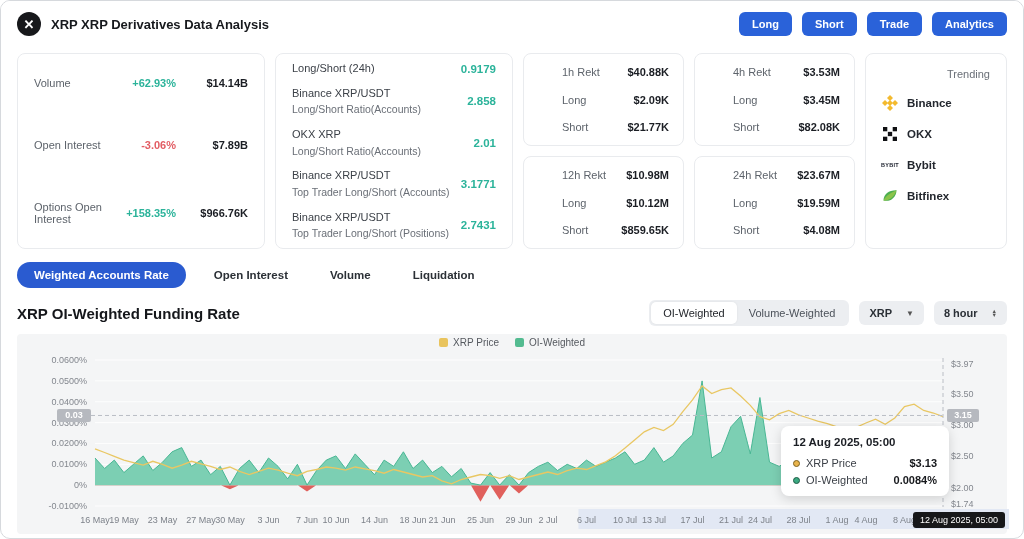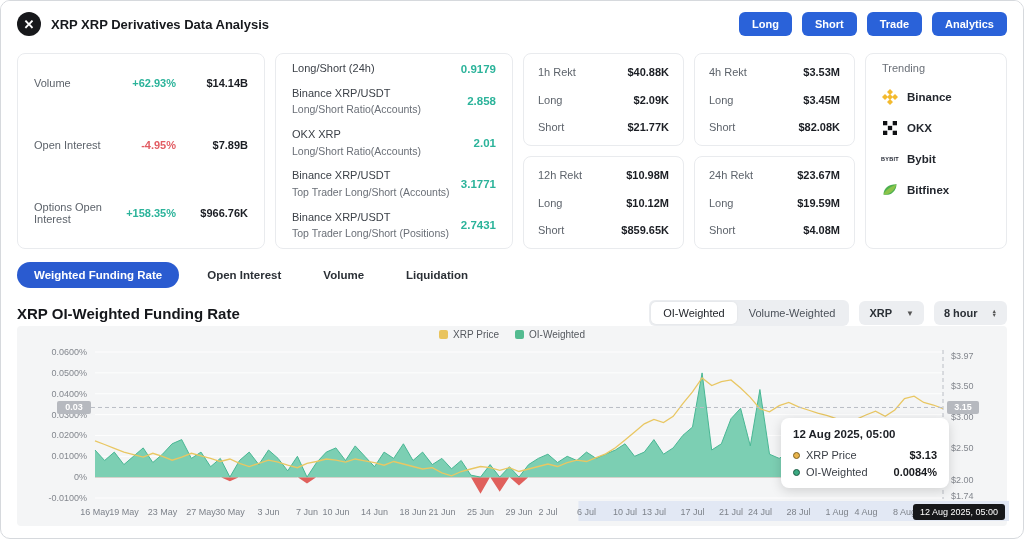--- a/index.html
+++ b/index.html
@@ -27,23 +27,23 @@
   .up { color: #2bb39a; } .down { color: #e25c63; }
   .stat-value { font-weight: bold; color: #1b1e24; width: 60px; text-align: right; }
   .card-ratios { width: 238px; padding: 12px 16px; display: flex; flex-direction: column; justify-content: center; }
   .ratio-row { display: flex; align-items: center; margin: 4px 0; }
   .ratio-label { font-size: 11px; color: #3c4148; line-height: 1.5; }
   .ratio-sub { font-size: 10.5px; color: #6a6f77; }
   .ratio-value { margin-left: auto; font-size: 11.5px; font-weight: bold; color: #2bb39a; }
   .rekt-grid { width: 332px; display: grid; grid-template-columns: 1fr 1fr; grid-template-rows: 1fr 1fr; gap: 10px; }
   .rekt-card { padding: 12px 14px; display: flex; flex-direction: column; justify-content: space-between; }
   .rekt-row { display: flex; font-size: 11px; }
-  .rekt-row .k { color: #5d636b; }
+  .rekt-row .k { color: #5d636b; margin-left: 24px; }
   .rekt-row .v { margin-left: auto; font-weight: bold; color: #1b1e24; }
-  .card-trending { flex: 1; padding: 8px 16px; }
+  .card-trending { flex: 1; padding: 14px 16px; text-align: right; }
   .trending-title { font-size: 11px; color: #6a6f77; margin-bottom: 14px; }
   .trend-item { display: flex; align-items: center; gap: 9px; margin: 15px 0; cursor: pointer; }
   .trend-name { font-size: 11.5px; font-weight: bold; color: #23272e; }
   .t-icon { width: 16px; height: 16px; display: flex; align-items: center; justify-content: center; }
   .bybit-word { font-size: 5.5px; font-weight: bold; color: #181d29; letter-spacing: .3px; }
   
   .tabs { display: flex; align-items: center; gap: 14px; padding: 13px 16px 0; }
   .tab { font-size: 11.5px; font-weight: bold; color: #2b3036; padding: 7px 14px; border-radius: 16px; cursor: pointer; }
   .tab.active { background: #2a5bd0; color: #fff; padding: 7px 17px; }
   
@@ -51,21 +51,21 @@
   .chart-title { font-size: 15px; font-weight: bold; color: #15171b; }
   .chart-controls { margin-left: auto; display: flex; gap: 10px; align-items: center; }
   .segmented { background: #eceef1; border-radius: 6px; padding: 2px; display: flex; font-size: 11px; }
   .seg { padding: 5px 12px; color: #4c525a; border-radius: 5px; cursor: pointer; white-space: nowrap; }
   .seg.active { background: #fff; color: #23262b; box-shadow: 0 0 2px rgba(0,0,0,.08); }
   .select-box { background: #eceef1; border-radius: 6px; font-size: 11px; font-weight: bold; color: #2b3036;
                 padding: 6px 10px; display: flex; align-items: center; gap: 14px; cursor: pointer; }
   .caret { font-size: 8px; color: #555; }
   .stepper-arrows { display: flex; flex-direction: column; font-size: 5.5px; color: #555; line-height: 4.5px; }
   
-  .chart-wrap { margin: 0 16px 0; position: relative; height: 200px; background: #f4f5f6; border-radius: 4px; }
+  .chart-wrap { margin: 8px 16px 0; position: relative; height: 200px; background: #f4f5f6; border-radius: 4px; }
   .legend { position: absolute; top: 3px; left: 0; right: 0; display: flex; justify-content: center; gap: 16px; font-size: 10px; color: #55595f; }
   .legend-item { display: flex; align-items: center; gap: 5px; }
   .legend-swatch { width: 9px; height: 9px; border-radius: 2px; }
   #chart-svg { position: absolute; top: 18px; left: 0; }
   .tooltip { position: absolute; left: 764px; top: 92px; width: 168px; background: #fff; border-radius: 8px;
              box-shadow: 0 3px 12px rgba(0,0,0,.15); padding: 10px 12px; z-index: 5; }
   .tooltip-title { font-size: 11.5px; font-weight: bold; color: #1b1e24; margin-bottom: 9px; }
   .tt-row { display: flex; align-items: center; font-size: 11px; color: #3c4148; margin-top: 5px; }
   .tt-dot { width: 7px; height: 7px; border-radius: 50%; margin-right: 6px; }
   .tt-dot.y { background: #e9b44c; border: 1.5px solid #7c6120; }
@@ -96,21 +96,21 @@
       <div class="stat-row">
         <span class="stat-label">Volume</span>
         <span class="stat-right">
             <span class="stat-change up">+62.93%</span>
         <span class="stat-value">$14.14B</span>
           </span>
       </div>
       <div class="stat-row">
         <span class="stat-label">Open Interest</span>
         <span class="stat-right">
-            <span class="stat-change down">-4.95%</span>
+            <span class="stat-change down">-3.06%</span>
         <span class="stat-value">$7.89B</span>
           </span>
       </div>
       <div class="stat-row">
         <span class="stat-label">Options Open Interest</span>
         <span class="stat-right">
             <span class="stat-change up">+158.35%</span>
         <span class="stat-value">$966.76K</span>
           </span>
       </div>
@@ -240,21 +240,21 @@
             <path d="M1.5 12.5 C1.5 6 7 2 14.5 2.2 C14.2 10 8 14 1.5 12.5 Z" fill="#4caf50"></path>
             <path d="M1.5 12.5 C6 12.8 12 10 14.5 2.2 C9 4.5 3.5 7.5 1.5 12.5 Z" fill="#8bc34a"></path>
           </svg>
         </span>
         <span class="trend-name">Bitfinex</span>
       </div>
     </div>
   </div>
 
   <div class="tabs">
-    <div class="tab active">Weighted Funding Rate</div>
+    <div class="tab active">Weighted Accounts Rate</div>
     <div class="tab">Open Interest</div>
     <div class="tab">Volume</div>
     <div class="tab">Liquidation</div>
   </div>
 
   <div class="chart-head">
     <div class="chart-title">XRP OI-Weighted Funding Rate</div>
     <div class="chart-controls">
       <div class="segmented">
         <div class="seg active">OI-Weighted</div>

